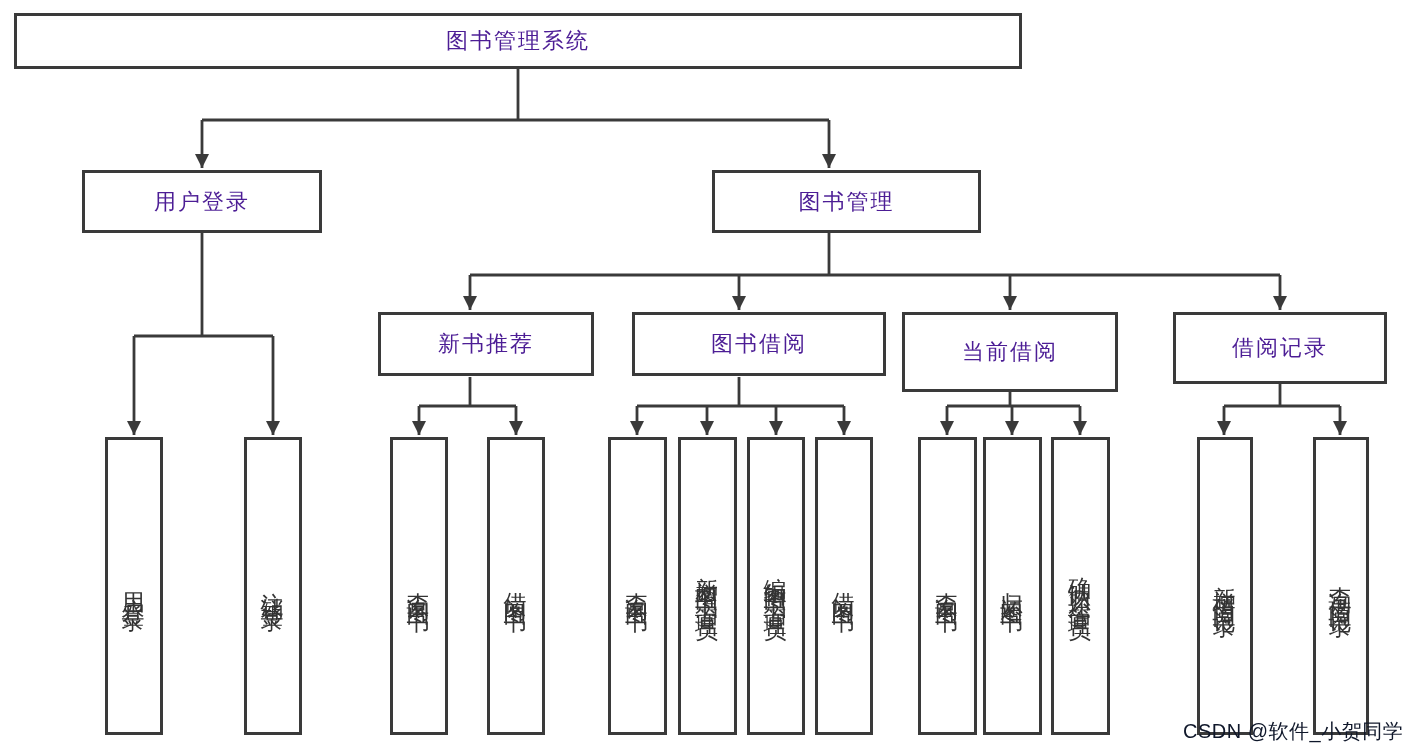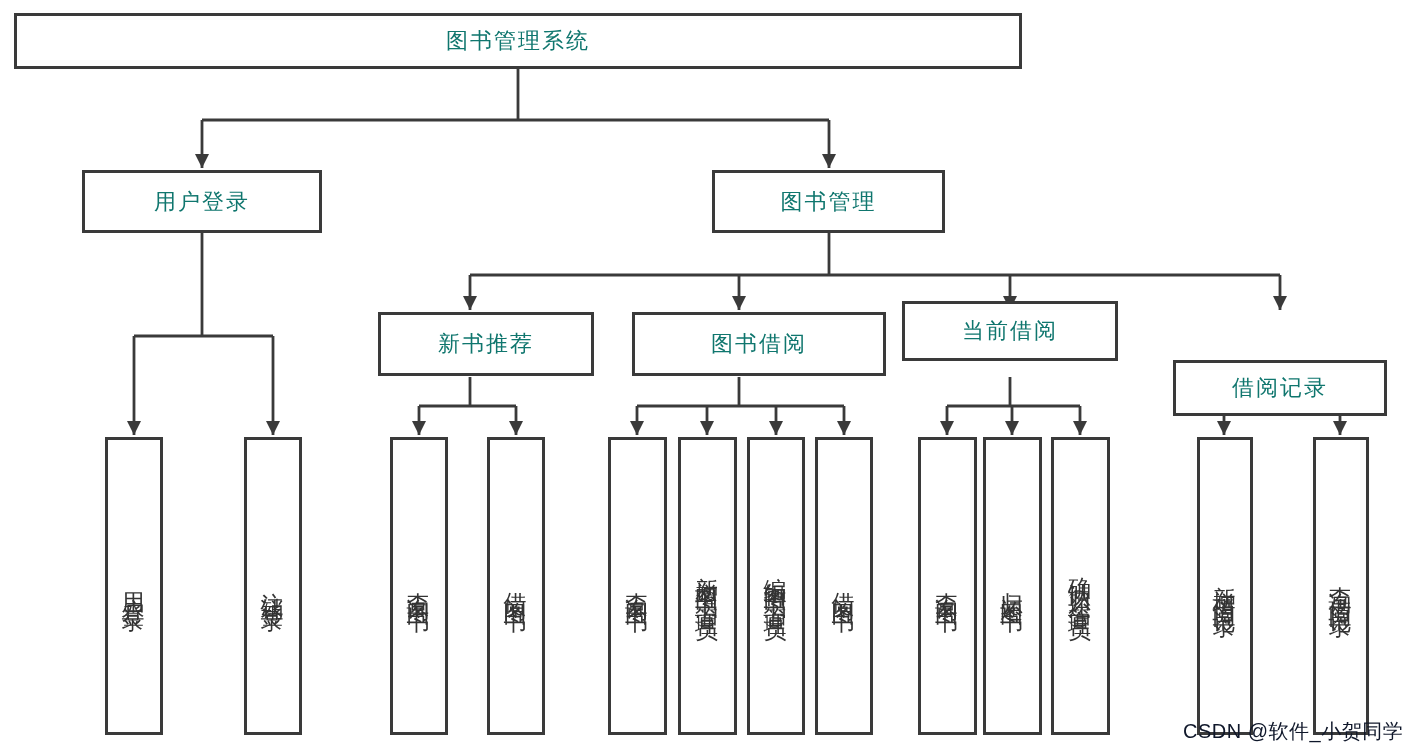--- a/index.html
+++ b/index.html
@@ -19,21 +19,21 @@
   .hbox {
     position: absolute;
     box-sizing: border-box;
     border: 3px solid #3a3a3a;
     background: #ffffff;
     display: flex;
     align-items: center;
     justify-content: center;
     font-size: 22px;
     letter-spacing: 2px;
-    color: #0f766e;
+    color: #4c1d95;
     white-space: nowrap;
   }
   .vbox {
     position: absolute;
     box-sizing: border-box;
     border: 3px solid #3a3a3a;
     background: #ffffff;
     top: 437px;
     height: 298px;
     display: flex;
@@ -107,26 +107,26 @@
       <path d="M1280,377 V406"></path>
       <path d="M1224,406 H1340"></path>
       <path d="M1224,406 V435" marker-end="url(#arw)"></path>
       <path d="M1340,406 V435" marker-end="url(#arw)"></path>
     </g>
   </svg>
 
   <div class="hbox" style="left:14px; top:13px; width:1008px; height:56px;">图书管理系统</div>
 
   <div class="hbox" style="left:82px; top:170px; width:240px; height:63px;">用户登录</div>
-  <div class="hbox" style="left:712px; top:170px; width:233px; height:63px;">图书管理</div>
+  <div class="hbox" style="left:712px; top:170px; width:269px; height:63px;">图书管理</div>
 
   <div class="hbox" style="left:378px; top:312px; width:216px; height:64px;">新书推荐</div>
   <div class="hbox" style="left:632px; top:312px; width:254px; height:64px;">图书借阅</div>
-  <div class="hbox" style="left:902px; top:301px; width:216px; height:60px;">当前借阅</div>
-  <div class="hbox" style="left:1173px; top:312px; width:214px; height:56px;margin-top:48px;">借阅记录</div>
+  <div class="hbox" style="left:902px; top:312px; width:216px; height:80px;">当前借阅</div>
+  <div class="hbox" style="left:1173px; top:312px; width:214px; height:72px;">借阅记录</div>
 
   <div class="vbox" style="left:105px; width:58px;">用户登录</div>
   <div class="vbox" style="left:244px; width:58px;">注销登录</div>
 
   <div class="vbox" style="left:390px; width:58px;">查询图书</div>
   <div class="vbox" style="left:487px; width:58px;">借阅图书</div>
 
   <div class="vbox" style="left:608px; width:59px;">查询图书</div>
   <div class="vbox" style="left:678px; width:59px;">新增图书（管理员）</div>
   <div class="vbox" style="left:747px; width:58px;">编辑图书（管理员）</div>

